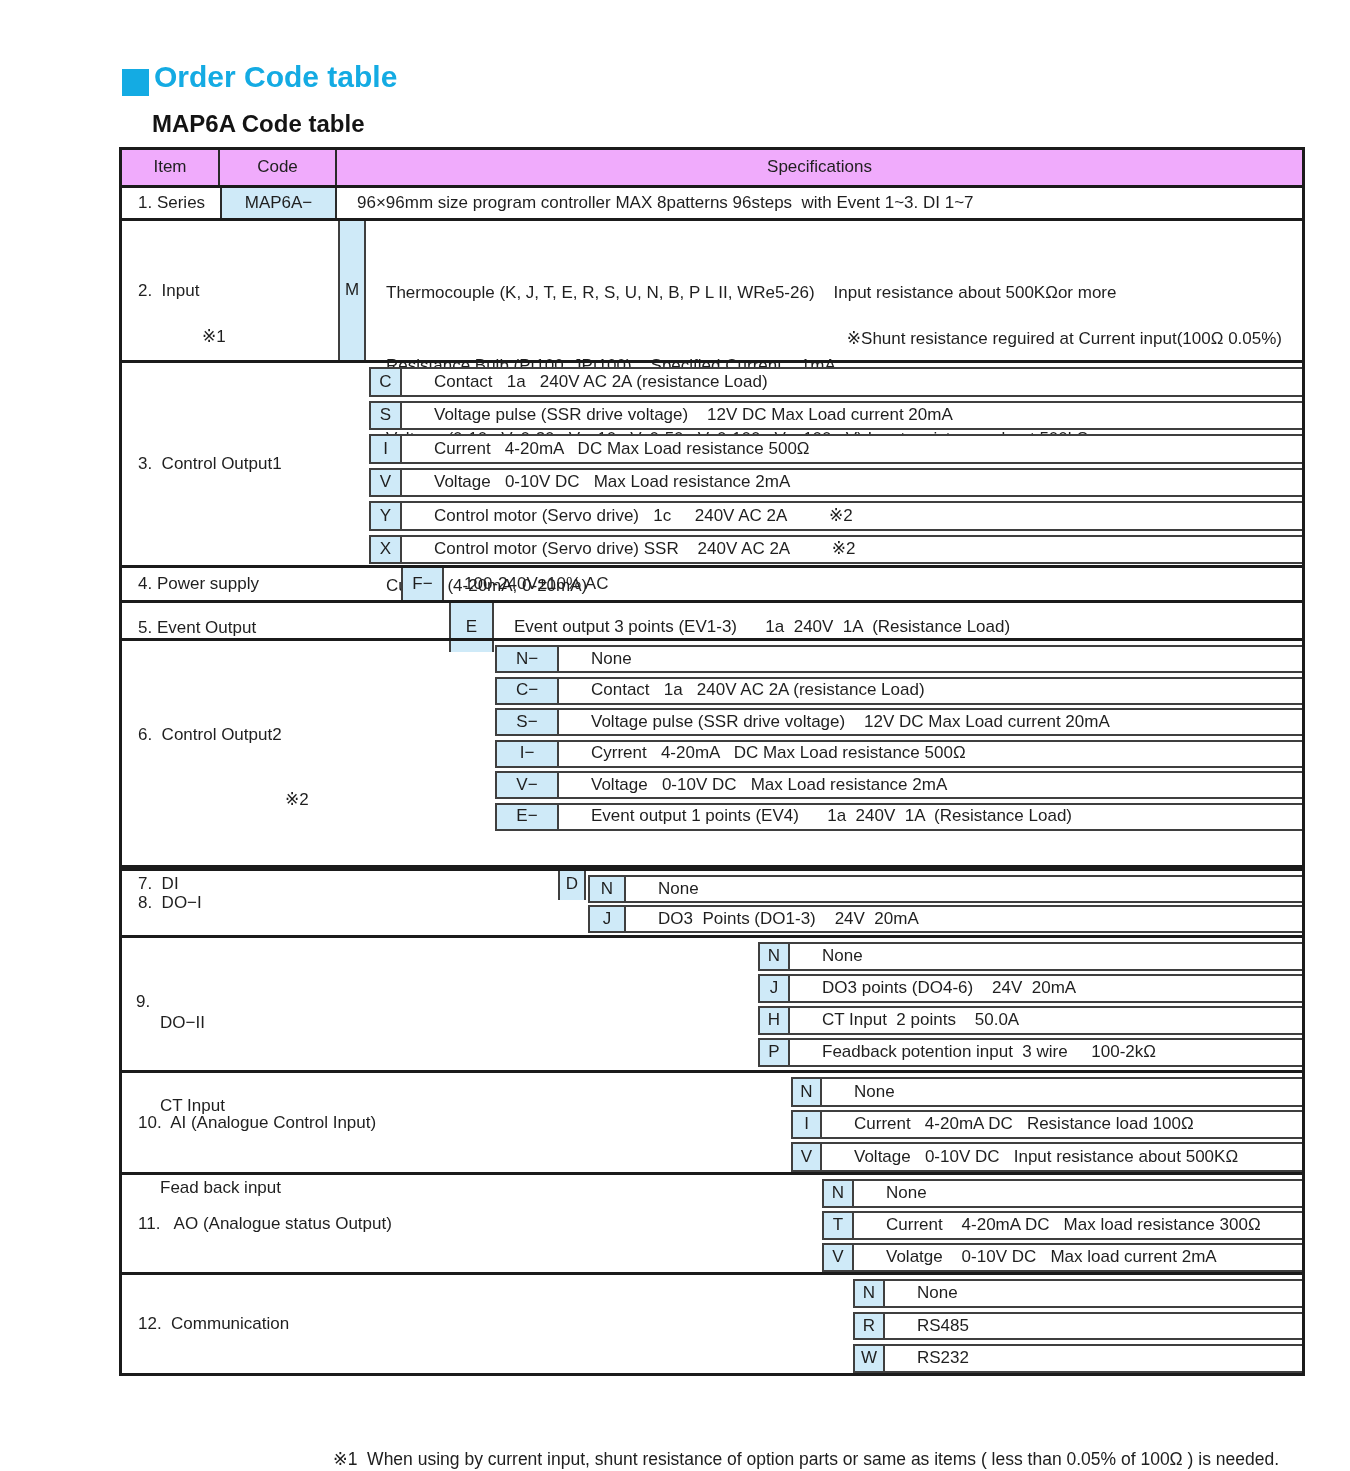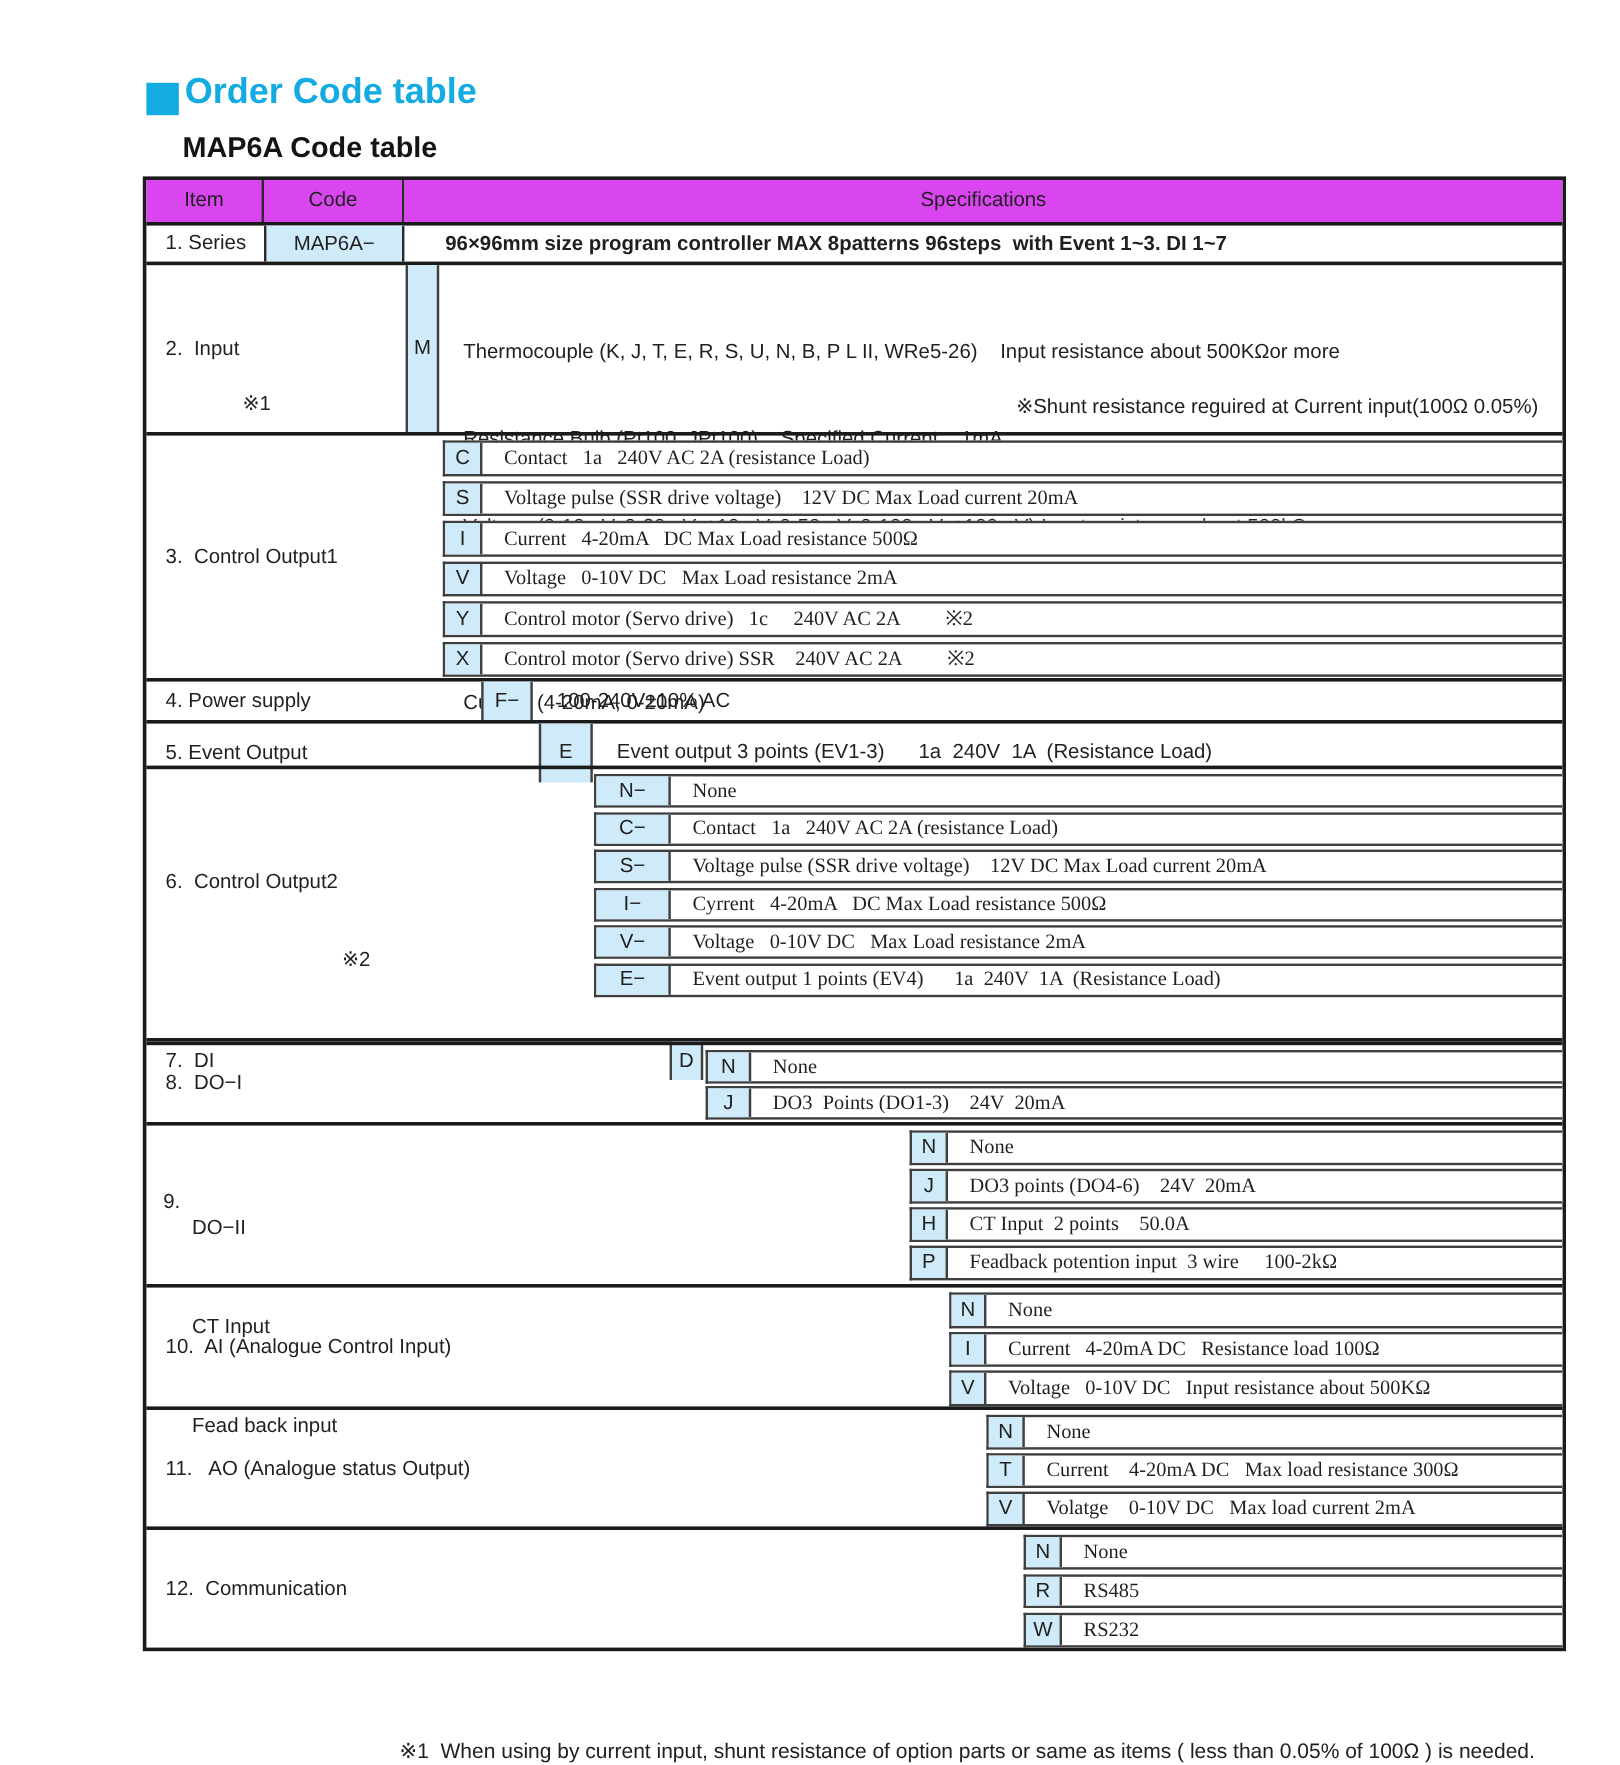--- a/index.html
+++ b/index.html
@@ -7,33 +7,33 @@
         font-family:"Liberation Sans","DejaVu Sans",sans-serif;color:#1f1f1f;}
   
   .bullet{position:absolute;left:122px;top:69px;width:27px;height:27px;background:#14abe3;}
   .title{position:absolute;left:154px;top:60px;font-size:30px;font-weight:bold;color:#14abe3;}
   .subtitle{position:absolute;left:152px;top:110px;font-size:24px;font-weight:bold;color:#141414;}
   
   .tbl{position:absolute;left:119px;top:147px;width:1180px;height:1223px;border:3px solid #1b1b1b;
        font-size:17px;line-height:1.2;}
   .row{position:absolute;left:0;right:0;border-top:3px solid #1b1b1b;box-sizing:border-box;}
   .row.first{border-top:none;}
-  .hcell{position:absolute;top:0;bottom:0;background:#d946ef;display:flex;align-items:center;
+  .hcell{position:absolute;top:0;bottom:0;background:#f0abfc;display:flex;align-items:center;
          justify-content:center;box-sizing:border-box;}
   .ritem{position:absolute;left:16px;top:50%;transform:translateY(-50%);white-space:pre;}
   .codebox{position:absolute;top:0;bottom:0;background:#cfeaf8;border-left:2px solid #3f3f3f;
            border-right:2px solid #3f3f3f;display:flex;align-items:center;justify-content:center;
            box-sizing:border-box;}
   .rowspec{position:absolute;top:0;bottom:0;display:flex;align-items:center;padding-left:18px;
            white-space:pre;}
   .sub{position:absolute;right:0;border:2px solid #3f3f3f;border-right:none;display:flex;
        box-sizing:border-box;background:#ffffff;}
   .scode{background:#cfeaf8;border-right:2px solid #3f3f3f;display:flex;align-items:center;
          justify-content:center;box-sizing:border-box;}
-  .sspec{flex:1;display:flex;align-items:center;padding-left:18px;white-space:pre;font-family:Liberation Serif, serif;}
+  .sspec{flex:1;display:flex;align-items:center;padding-left:32px;white-space:pre;}
   .inlines{position:absolute;left:264px;top:11px;line-height:24.4px;white-space:pre;}
   .shuntnote{position:absolute;right:20px;top:108px;white-space:pre;}
   .freelabel{position:absolute;white-space:pre;}
   .notes{position:absolute;left:333px;top:1388px;font-size:17.5px;line-height:28.5px;color:#202020;
          white-space:pre;}
 </style>
 </head>
 <body>
 
 <div class="page">
@@ -46,21 +46,21 @@
 
     <div class="row first" style="top:0;height:35px;">
       <div class="hcell" style="left:0;width:98px;border-right:2px solid #2a2a2a;">Item</div>
       <div class="hcell" style="left:98px;width:117px;border-right:2px solid #2a2a2a;">Code</div>
       <div class="hcell" style="left:215px;right:0;">Specifications</div>
     </div>
 
     <div class="row" style="top:35px;height:33px;">
       <div class="ritem">1. Series</div>
       <div class="codebox" style="left:98px;width:117px;border-color:#2a2a2a;">MAP6A−</div>
-      <div class="rowspec" style="left:231px;font-weight:bold;">96×96mm size program controller MAX 8patterns 96steps  with Event 1~3. DI 1~7</div>
+      <div class="rowspec" style="left:217px;">96×96mm size program controller MAX 8patterns 96steps  with Event 1~3. DI 1~7</div>
     </div>
 
     <div class="row" style="top:68px;height:142px;">
       <div class="freelabel" style="left:16px;top:60px;">2.  Input</div>
       <div class="freelabel" style="left:80px;top:106px;">※1</div>
       <div class="codebox" style="left:216px;width:28px;">M</div>
       <div class="inlines">
         <div>Thermocouple (K, J, T, E, R, S, U, N, B, P L II, WRe5-26)    Input resistance about 500KΩor more</div>
         <div>Resistance Bulb (Pt100, JPt100)    Specified Current    1mA</div>
         <div>Voltage (0-10mV, 0-20mV, ±10mV, 0-50mV, 0-100mV, ±100mV) Input resistance about 500kΩor more</div>

